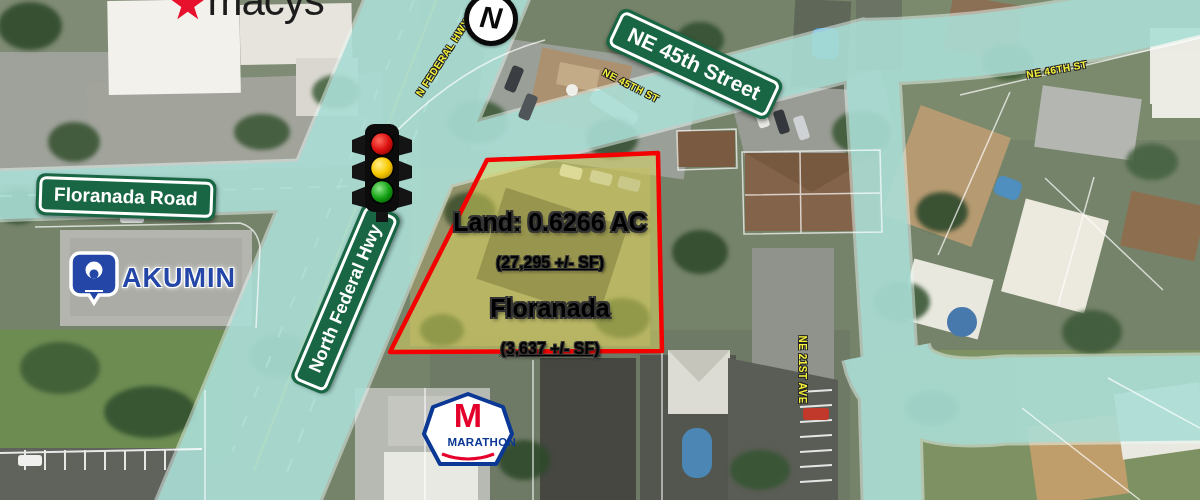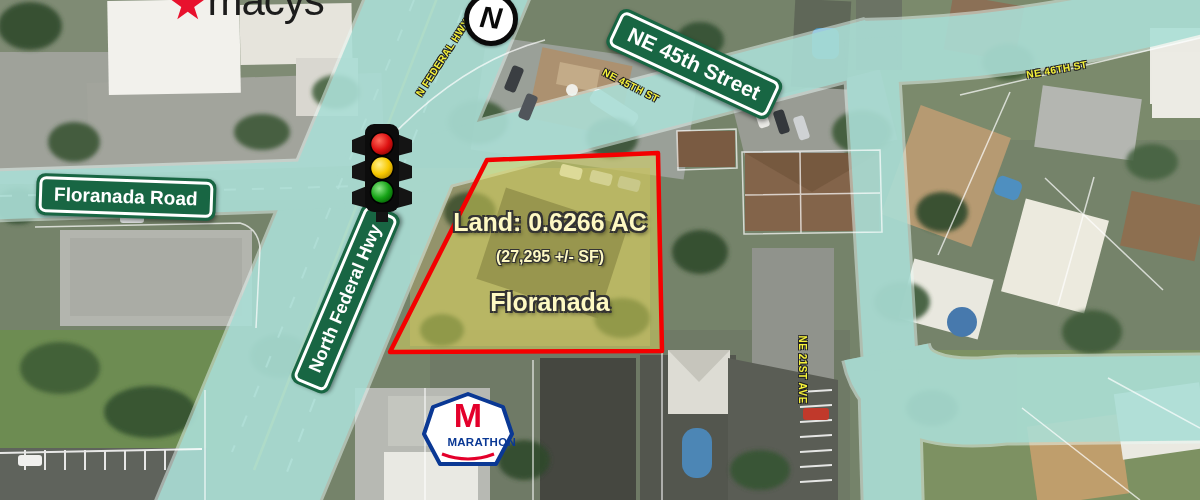--- a/index.html
+++ b/index.html
@@ -35,29 +35,30 @@
   #sign-ne45th{left:622px;top:6px;transform:rotate(25deg);transform-origin:left top;}
   #sign-ne45th .inner{font-size:21px;}
   #sign-floranada{left:36px;top:176px;transform:rotate(2deg);}
   #sign-floranada .inner{font-size:19px;}
   #sign-federal{left:248px;top:278px;transform:rotate(-67deg);}
   #sign-federal .inner{font-size:18px;}
 
   
   #parcel-text{
     position:absolute;z-index:20;left:430px;top:208px;width:240px;
-    text-align:center;color:#fef9c3;pointer-events:none;
+    text-align:center;color:#000000;pointer-events:none;
   }
   #parcel-text .big{
     font-size:25px;font-weight:bold;
     text-shadow:-2px -2px 0 #333,2px -2px 0 #333,-2px 2px 0 #333,2px 2px 0 #333,2px 3px 4px rgba(0,0,0,.6);
   }
   #parcel-text .small{
-    font-size:16px;font-weight:bold;margin-top:11px;
+    font-size:16px;font-weight:bold;margin-top:17px;
     text-shadow:-1px -1px 0 #333,1px -1px 0 #333,-1px 1px 0 #333,1px 1px 0 #333,2px 2px 3px rgba(0,0,0,.6);
+    text-decoration:underline;
   }
   #parcel-text .gap{height:22px;}
 
   
   #macys-logo{position:absolute;z-index:8;left:168px;top:-20px;display:flex;align-items:flex-start;}
   #macys-star{color:#e8112d;font-size:44px;line-height:44px;margin-top:2px;}
   #macys-word{color:#1c1c1c;font-size:42px;line-height:42px;font-weight:normal;letter-spacing:-1px;}
 
   
   #compass{
@@ -318,22 +319,34 @@
   <span class="street-label" style="left:398px;top:52px;transform:rotate(-57deg);z-index:4;">N FEDERAL HWY</span>
   <span class="street-label" style="left:600px;top:80px;transform:rotate(27deg);">NE 45TH ST</span>
   <span class="street-label" style="left:1026px;top:64px;transform:rotate(-10deg);">NE 46TH ST</span>
   <span class="street-label" style="left:770px;top:362px;transform:rotate(90deg);transform-origin:center;width:64px;text-align:center;">NE 21ST AVE</span>
 
   <div id="parcel-text">
     <div class="big">Land: 0.6266 AC</div>
     <div class="small">(27,295 +/- SF)</div>
     <div class="gap"></div>
     <div class="big">Floranada</div>
-  </div>
-
+    <div class="small">(3,637 +/- SF)</div>
+  </div>
+
+  <div id="akumin-logo">
+    <svg width="52" height="56" viewBox="0 0 52 56">
+      <path d="M12,3 h28 a9,9 0 0 1 9,9 v24 a9,9 0 0 1 -9,9 h-9 l-5,8 l-5,-8 h-9 a9,9 0 0 1 -9,-9 v-24 a9,9 0 0 1 9,-9 z" fill="#2446a6" stroke="#ffffff" stroke-width="3.5"></path>
+      <circle cx="26" cy="20" r="10" fill="#ffffff"></circle>
+      <circle cx="26" cy="20" r="10" fill="none" stroke="#2446a6" stroke-width="3"></circle>
+      <circle cx="26" cy="24" r="4.5" fill="#2446a6"></circle>
+      <path d="M18,41 q8,-12 16,0 z" fill="#2446a6"></path>
+      <path d="M17,41 h18" stroke="#ffffff" stroke-width="2"></path>
+    </svg>
+    <span id="akumin-text">AKUMIN</span>
+  </div>
 
   <div id="marathon-logo">
     <svg width="96" height="80" viewBox="0 0 96 80">
       <path d="M48,2 L83,15 L92,42 L76,72 L20,72 L4,42 L13,15 Z" fill="#ffffff" stroke="#0a3894" stroke-width="4" stroke-linejoin="round"></path>
       <path d="M22,62 q26,10 52,0" fill="none" stroke="#e4002b" stroke-width="3"></path>
     </svg>
     <div id="marathon-m">M</div>
     <div id="marathon-name">MARATHON</div>
   </div>
 

